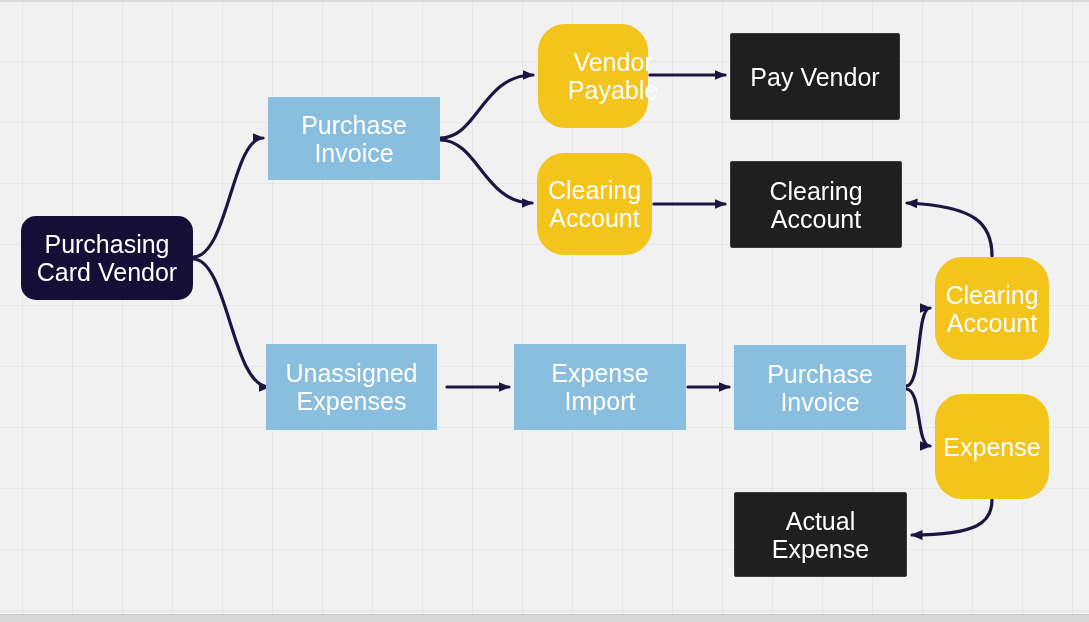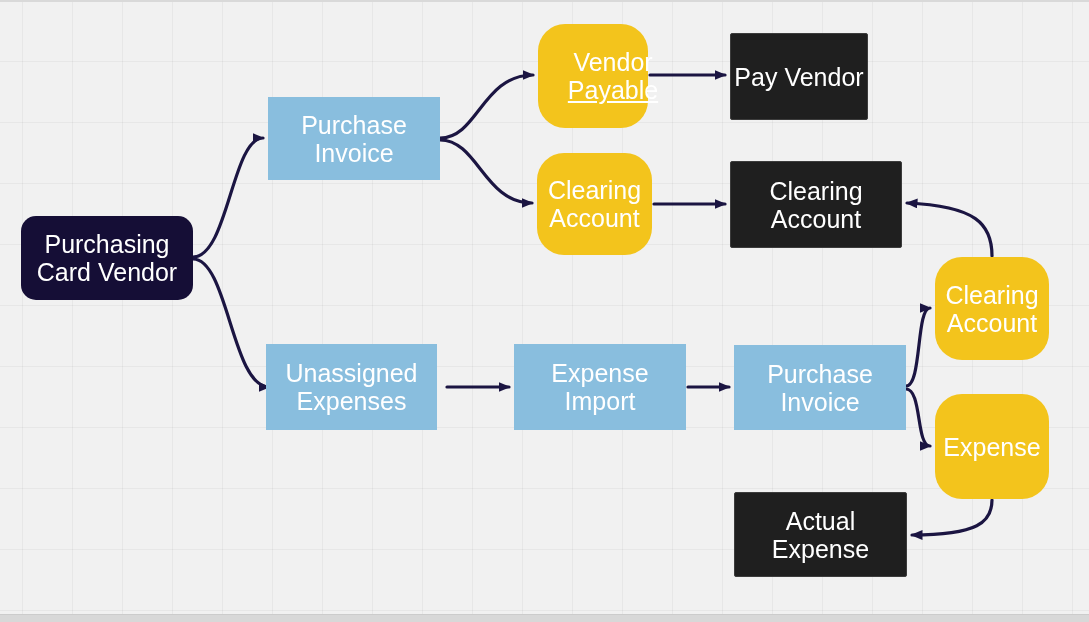--- a/index.html
+++ b/index.html
@@ -101,23 +101,23 @@
       <div class="node start" style="left: 21px; top: 216px; width: 172px; height: 84px; background: rgb(21, 14, 54); color: rgb(255, 255, 255);">
         <div class="node-line" style="color: rgb(255, 255, 255);">Purchasing</div>
         <div class="node-line" style="color: rgb(255, 255, 255);">Card Vendor</div>
       </div>
       <div class="node process" style="left: 268px; top: 97px; width: 172px; height: 83px; background: rgb(137, 190, 222); color: rgb(255, 255, 255);">
         <div class="node-line" style="color: rgb(255, 255, 255);">Purchase</div>
         <div class="node-line" style="color: rgb(255, 255, 255);">Invoice</div>
       </div>
       <div class="node account" style="left: 538px; top: 24px; width: 110px; height: 104px; background: rgb(243, 196, 28); color: rgb(255, 255, 255); padding-left: 40px;">
         <div class="node-line" style="color: rgb(255, 255, 255);">Vendor</div>
-        <div class="node-line" style="color: rgb(255, 255, 255); text-decoration: underline;">Payable</div>
+        <div class="node-line" style="color: rgb(255, 255, 255);">Payable</div>
       </div>
-      <div class="node report" style="left: 730px; top: 33px; width: 138px; height: 87px; background: rgb(31, 31, 31); border-color: rgb(60, 60, 60); color: rgb(255, 255, 255);">
+      <div class="node report" style="left: 730px; top: 33px; width: 170px; height: 87px; background: rgb(31, 31, 31); border-color: rgb(60, 60, 60); color: rgb(255, 255, 255);">
         <div class="node-line" style="color: rgb(255, 255, 255);">Pay Vendor</div>
       </div>
       <div class="node account" style="left: 537px; top: 153px; width: 115px; height: 102px; background: rgb(243, 196, 28); color: rgb(255, 255, 255);">
         <div class="node-line" style="color: rgb(255, 255, 255);">Clearing</div>
         <div class="node-line" style="color: rgb(255, 255, 255);">Account</div>
       </div>
       <div class="node report" style="left: 730px; top: 161px; width: 172px; height: 87px; background: rgb(31, 31, 31); border-color: rgb(60, 60, 60); color: rgb(255, 255, 255);">
         <div class="node-line" style="color: rgb(255, 255, 255);">Clearing</div>
         <div class="node-line" style="color: rgb(255, 255, 255);">Account</div>
       </div>

